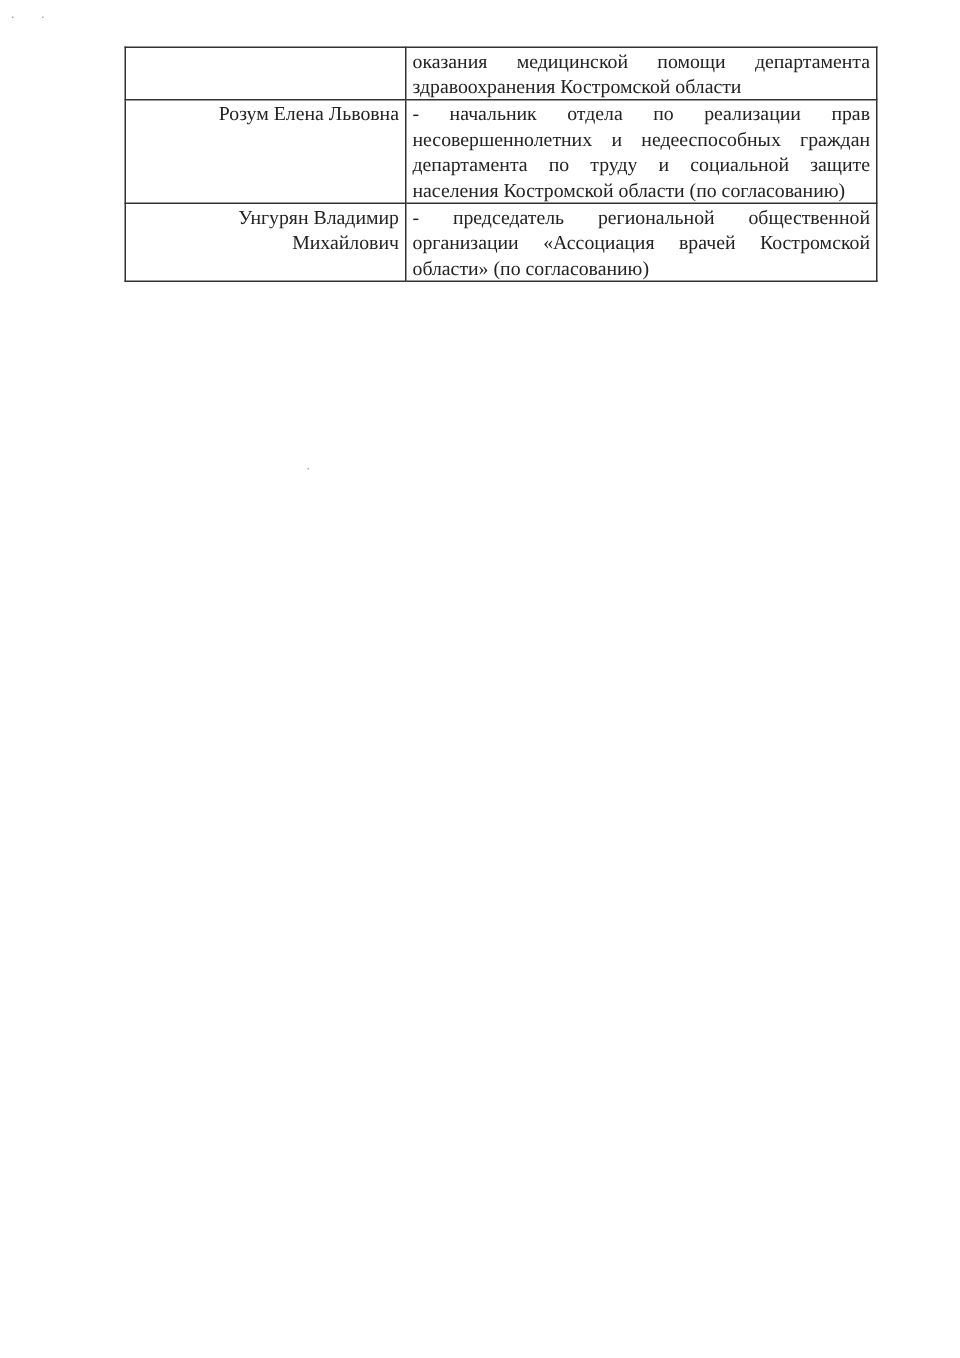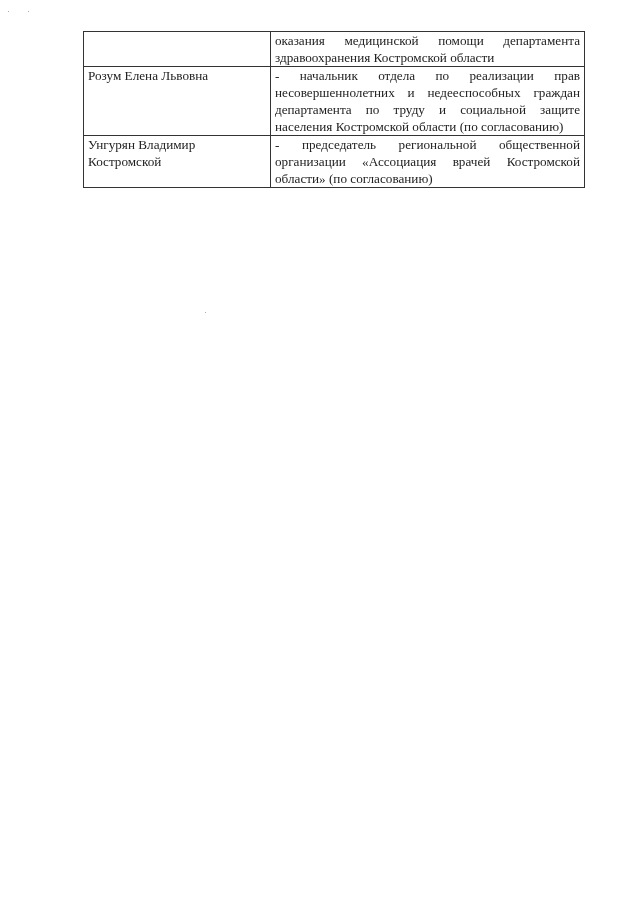--- a/index.html
+++ b/index.html
@@ -6,21 +6,21 @@
     body { width: 640px; height: 905px; position: relative; overflow: hidden; }
     .page { position: absolute; left: 0; top: 0; width: 640px; height: 905px; background: #fff; }
     table.members {
       position: absolute; left: 83px; top: 31px;
       width: 502px; border-collapse: collapse;
       font-family: "Liberation Serif", serif; font-size: 13.2px; line-height: 17px; color: #222;
     }
     table.members td {
       border: 1px solid #333; vertical-align: top; padding: 0 4px 0 4px;
     }
-    td.name { width: 178px; text-align: left; }
+    td.name { width: 178px; text-align: right; }
     td.role { text-align: justify; text-align-last: left; }
     .dot { position: absolute; width: 1px; height: 1px; background: #aaa; }
   </style>
 </head>
 <body>
 
 <div class="page">
   <div class="dot" style="left:8px;top:11px;"></div>
   <div class="dot" style="left:28px;top:11px;"></div>
   <div class="dot" style="left:205px;top:312px;"></div>
@@ -29,18 +29,18 @@
     <tbody>
       <tr>
         <td class="name"></td>
         <td class="role">оказания медицинской помощи департамента здравоохранения Костромской области</td>
       </tr>
       <tr>
         <td class="name">Розум Елена Львовна</td>
         <td class="role">- начальник отдела по реализации прав несовершеннолетних и недееспособных граждан департамента по труду и социальной защите населения Костромской области (по согласованию)</td>
       </tr>
       <tr>
-        <td class="name">Унгурян Владимир Костромской</td>
+        <td class="name">Унгурян Владимир Михайлович</td>
         <td class="role">- председатель региональной общественной организации «Ассоциация врачей Костромской области» (по согласованию)</td>
       </tr>
     </tbody>
   </table>
 </div>
 
 </body></html>

